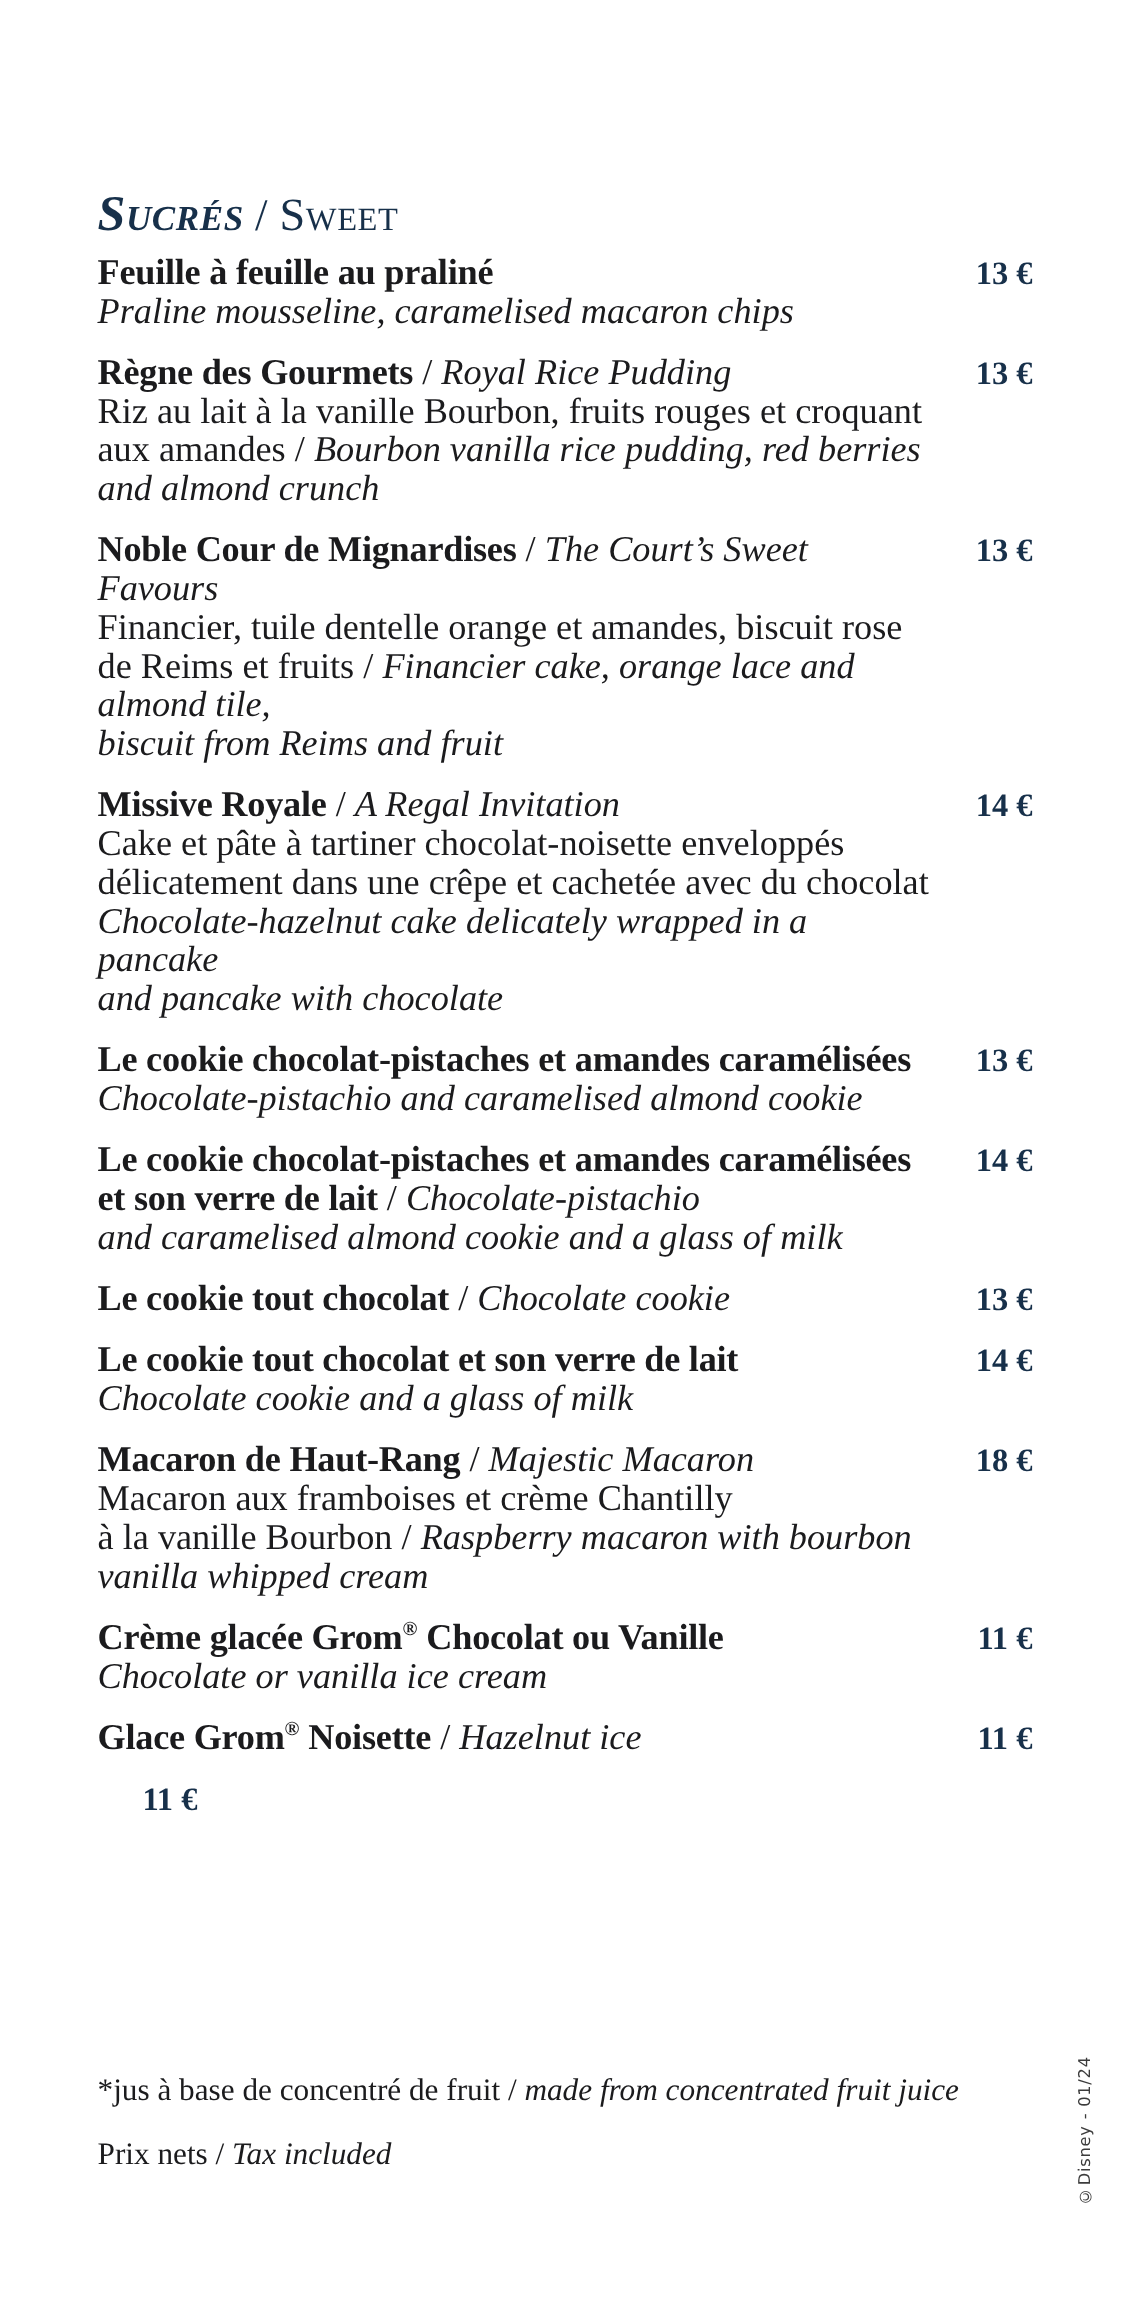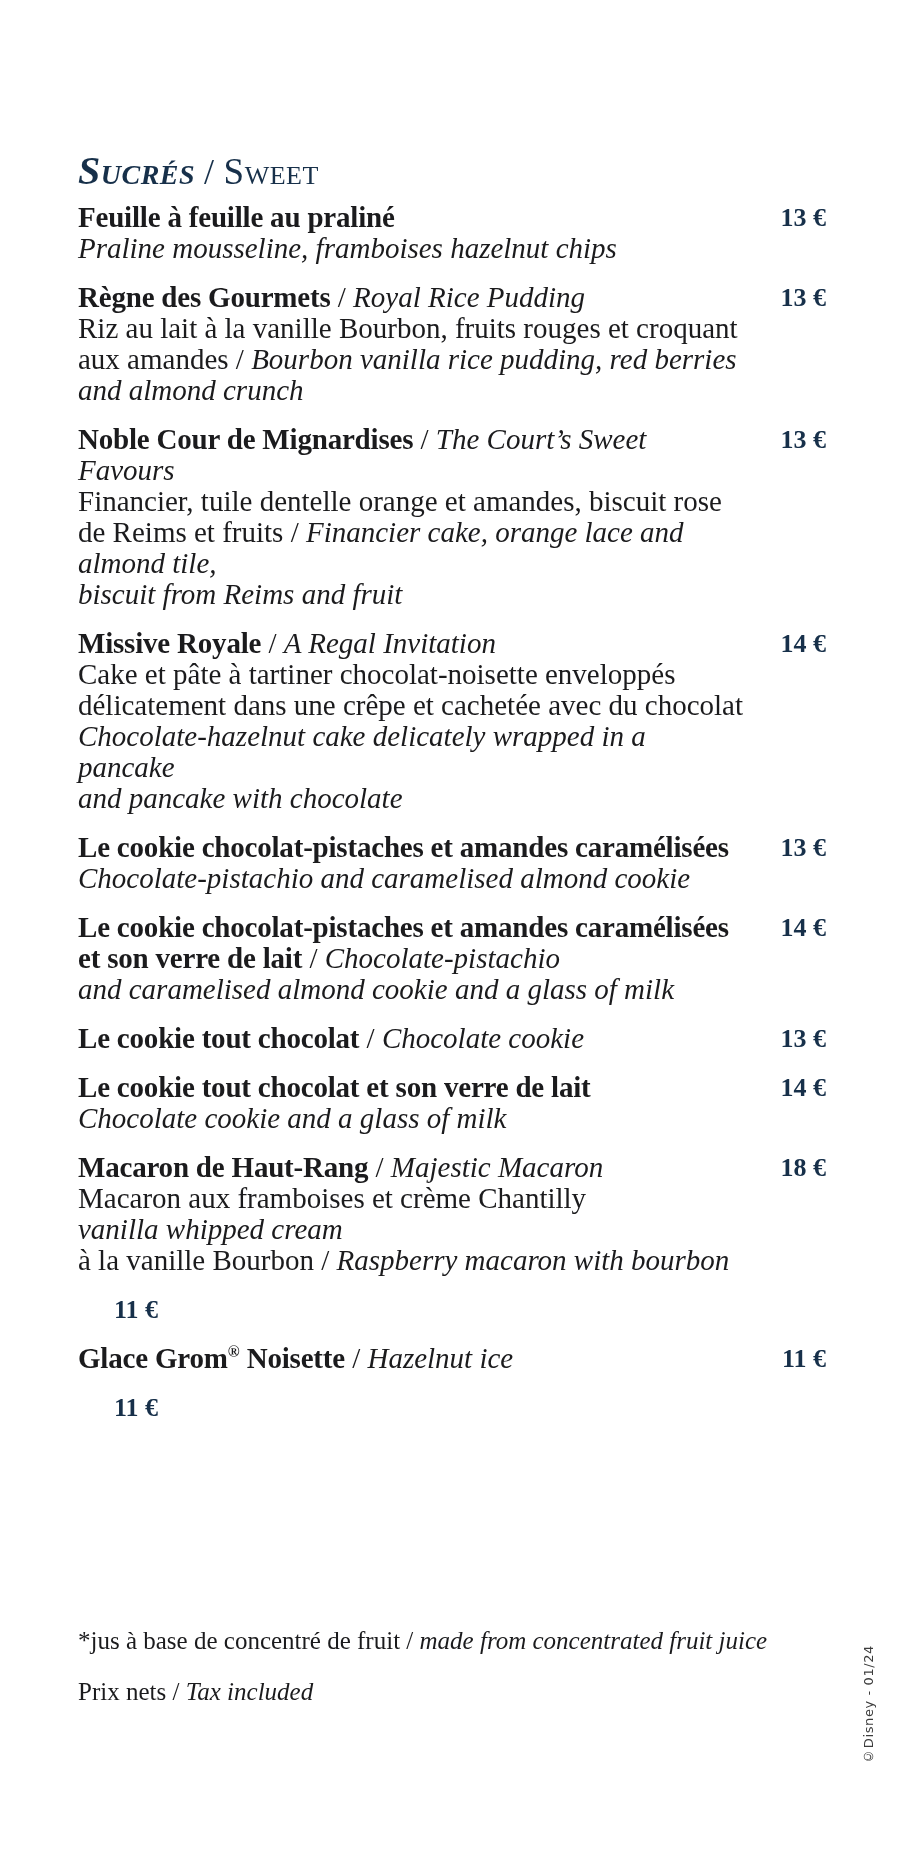--- a/index.html
+++ b/index.html
@@ -55,21 +55,21 @@
 
 <div class="page">
   <div class="content">
     <h1 class="section-title">
       <span class="st-fr">Sucrés</span><span class="st-sep">/</span><span class="st-en">Sweet</span>
     </h1>
     <div id="items">
         <div class="item">
           <div class="item-body">
             <div class="line"><span class="seg-b">Feuille à feuille au praliné</span></div>
-            <div class="line"><span class="seg-i">Praline mousseline, framboises hazelnut chips</span></div>
+            <div class="line"><span class="seg-i">Praline mousseline, caramelised macaron chips</span></div>
           </div>
           <div class="item-price">13 €</div>
         </div>
         <div class="item">
           <div class="item-body">
             <div class="line"><span class="seg-b">Règne des Gourmets</span><span class="seg-r"> / </span><span class="seg-i">Royal Rice Pudding</span></div>
             <div class="line"><span class="seg-r">Riz au lait à la vanille Bourbon, fruits rouges et croquant</span></div>
             <div class="line"><span class="seg-r">aux amandes / </span><span class="seg-i">Bourbon vanilla rice pudding, red berries</span></div>
             <div class="line"><span class="seg-i">and almond crunch</span></div>
           </div>
@@ -119,26 +119,30 @@
           <div class="item-body">
             <div class="line"><span class="seg-b">Le cookie tout chocolat et son verre de lait</span></div>
             <div class="line"><span class="seg-i">Chocolate cookie and a glass of milk</span></div>
           </div>
           <div class="item-price">14 €</div>
         </div>
         <div class="item">
           <div class="item-body">
             <div class="line"><span class="seg-b">Macaron de Haut-Rang</span><span class="seg-r"> / </span><span class="seg-i">Majestic Macaron</span></div>
             <div class="line"><span class="seg-r">Macaron aux framboises et crème Chantilly</span></div>
+            <div class="line"><span class="seg-r">à la vanille Bourbon / </span><span class="seg-i">Raspberry macaron with bourbon</span></div>
             <div class="line"><span class="seg-i">vanilla whipped cream</span></div>
-            <div class="line"><span class="seg-r">à la vanille Bourbon / </span><span class="seg-i">Raspberry macaron with bourbon</span></div>
           </div>
           <div class="item-price">18 €</div>
         </div>
         <div class="item">
+          <div class="item-body">
+            <div class="line"><span class="seg-b">Crème glacée Grom</span><sup class="seg-sup">®</sup><span class="seg-b"> Chocolat ou Vanille</span></div>
+            <div class="line"><span class="seg-i">Chocolate or vanilla ice cream</span></div>
+          </div>
           <div class="item-price">11 €</div>
         </div>
         <div class="item">
           <div class="item-body">
             <div class="line"><span class="seg-b">Glace Grom</span><sup class="seg-sup">®</sup><span class="seg-b"> Noisette</span><span class="seg-r"> / </span><span class="seg-i">Hazelnut ice</span></div>
           </div>
           <div class="item-price">11 €</div>
         </div>
         <div class="item">
           <div class="item-price">11 €</div>

